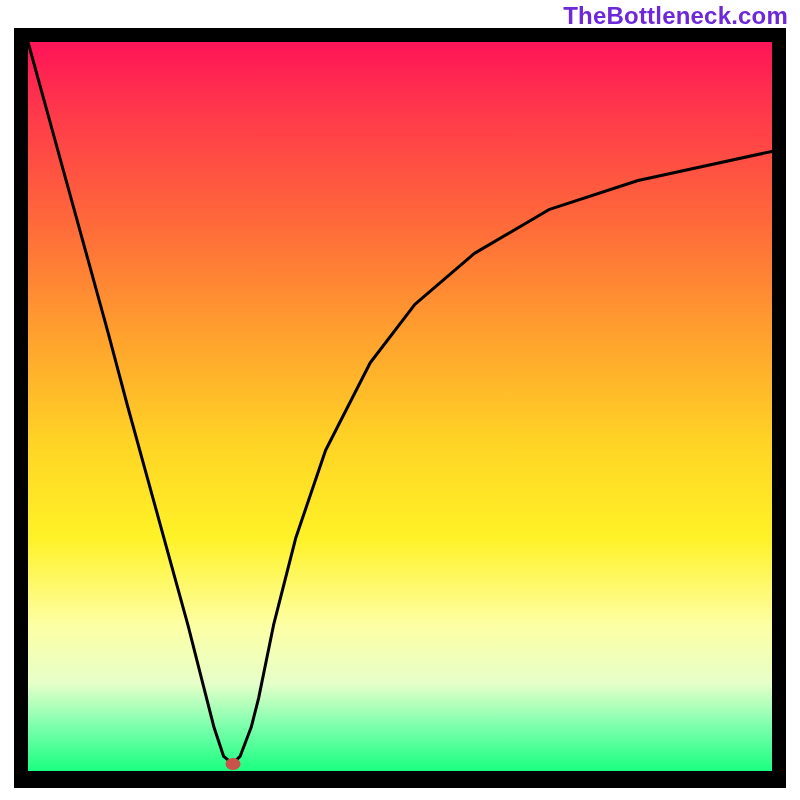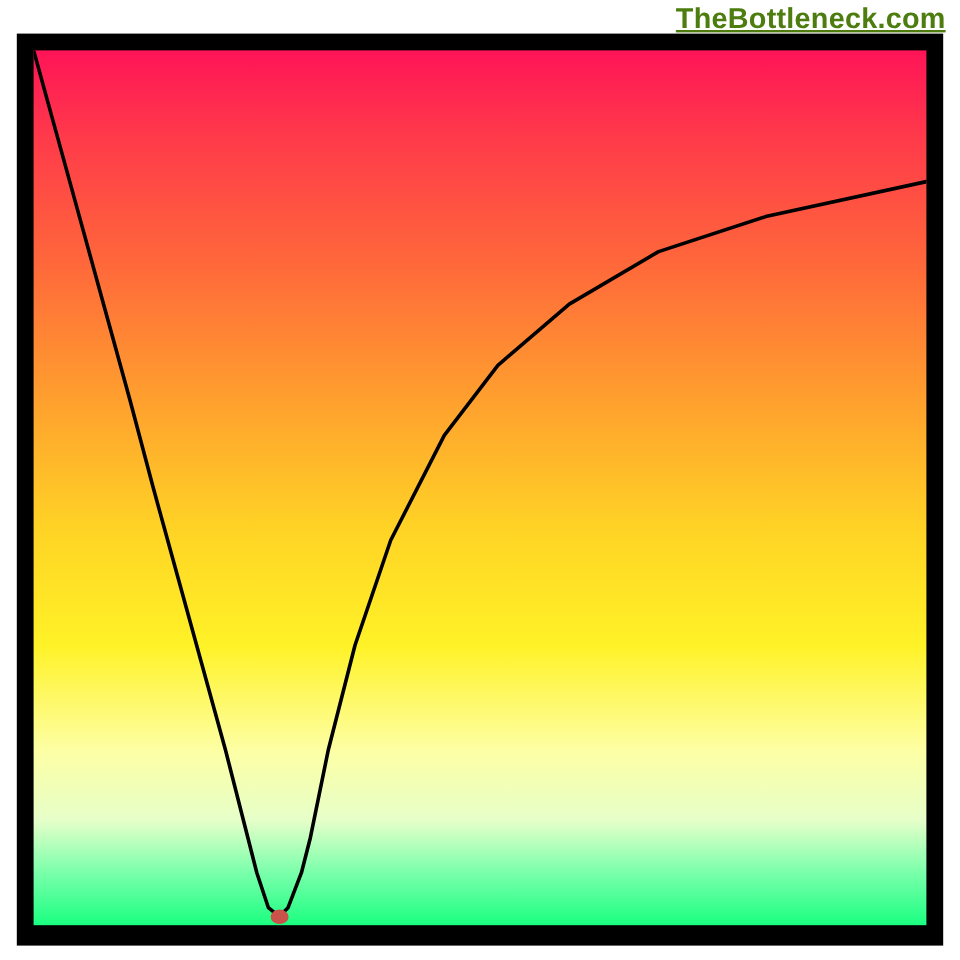--- a/index.html
+++ b/index.html
@@ -5,23 +5,22 @@
   * { margin: 0; padding: 0; box-sizing: border-box; }
   html, body { width: 800px; height: 800px; overflow: hidden; background: #fff; }
   .wrap { position: relative; width: 800px; height: 800px; }
   .watermark {
     position: absolute;
     top: 2px;
     right: 12px;
     font-family: Arial, Helvetica, sans-serif;
     font-size: 24px;
     font-weight: 600;
-    color: #4d7c0f;
+    color: #6d28d9;
     letter-spacing: 0.2px;
-    text-decoration: underline;
   }
   .chart {
     position: absolute;
     top: 28px;
     left: 14px;
     width: 772px;
     height: 760px;
     background: #000;
   }
   .plot {

